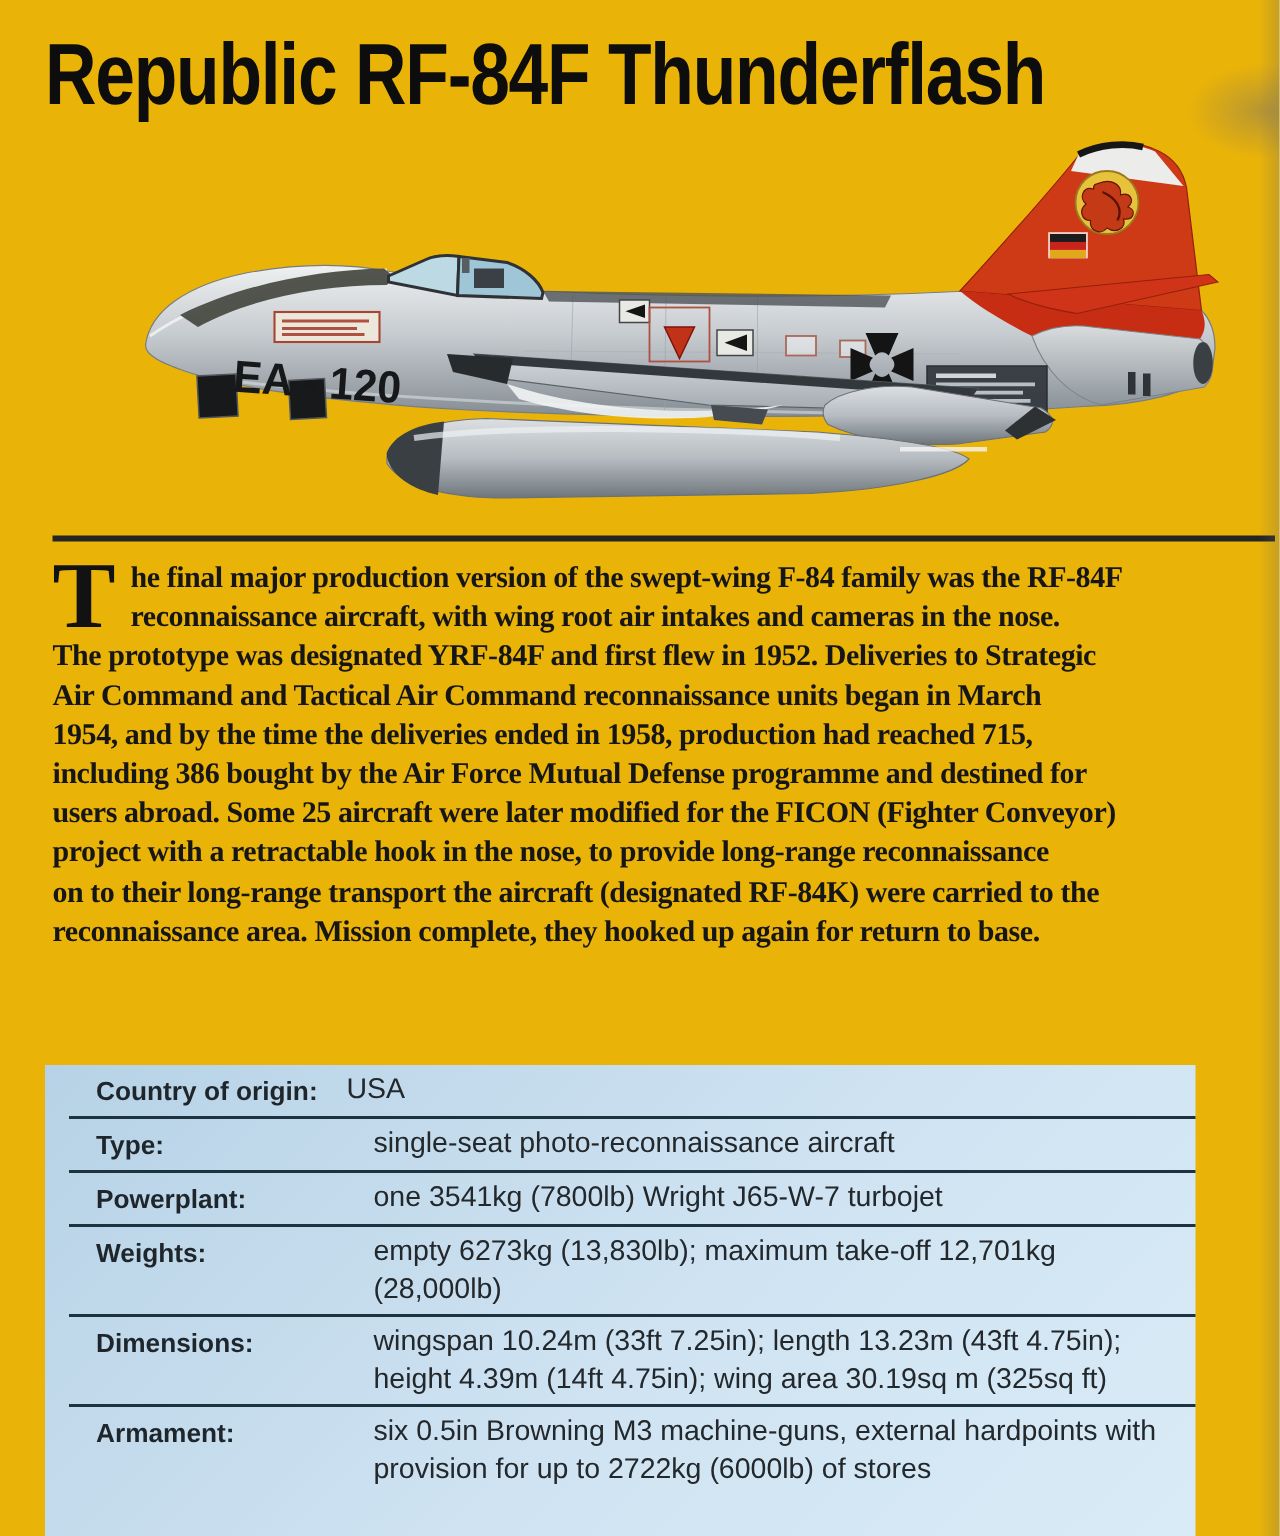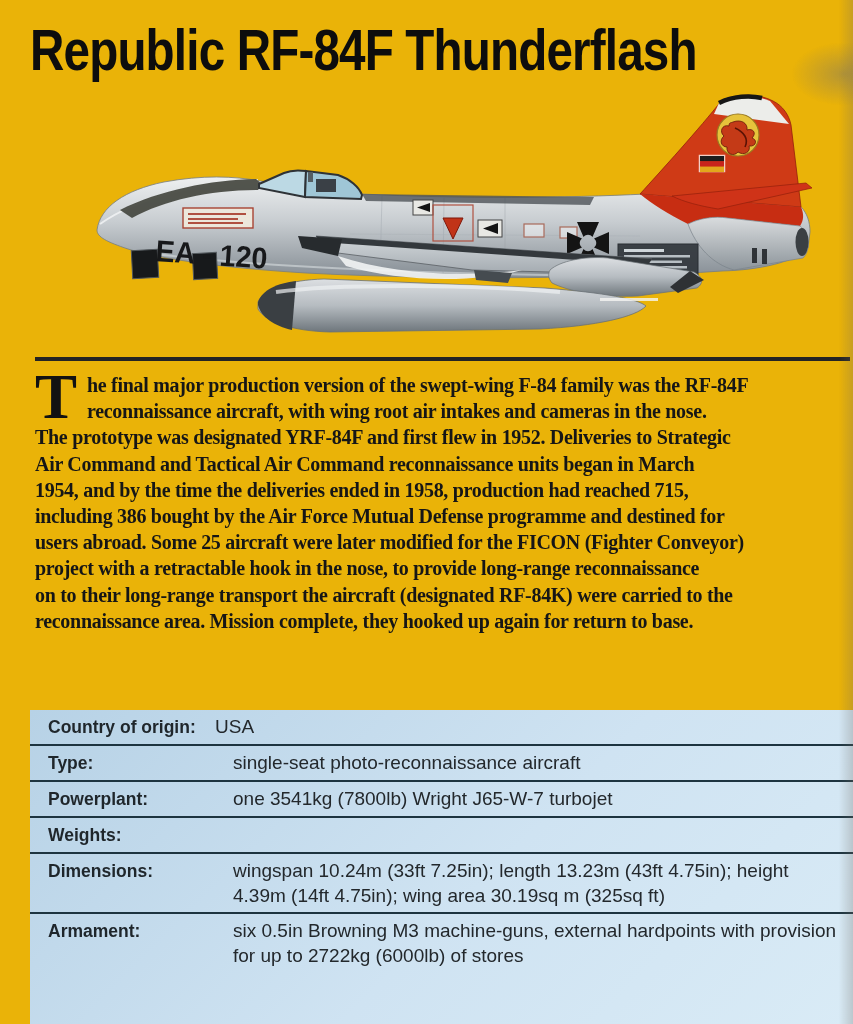--- a/index.html
+++ b/index.html
@@ -31,22 +31,23 @@
     font-family:"Liberation Serif", serif; font-weight:bold;
     font-size:20px; line-height:26.2px; letter-spacing:-0.3px; color:#161616;
   }
   .drop-cap {
     position:absolute; left:0; top:0;
     font-size:63px; line-height:50px; font-weight:bold; color:#121212;
   }
   .pline { white-space:nowrap; }
   .pline.indent { padding-left:52px; }
   .specs {
-    position:absolute; top:710px; left:30px; width:823px; height:314px;
+    position:absolute; top:710px; left:30px; width:751px; height:314px;
     background:linear-gradient(135deg,#b7d2e6 0%,#cfe3f2 55%,#d9ebf6 100%);
+    padding-left:16px;
   }
   .spec-row { display:grid; grid-template-columns:167px 1fr; padding:4px 14px 4px 18px; }
   .spec-row + .spec-row { border-top:2px solid #1d3440;gap:18px; }
   .spec-label { font-weight:bold; font-size:17.5px; line-height:25px; color:#1f262b; padding-top:1px; }
   .spec-value { font-size:19px; line-height:25px; color:#23282c; max-width:604px; }
 </style>
 </head>
 <body>
 
 <div class="page">
@@ -216,20 +217,21 @@
       <div class="spec-row">
         <div class="spec-label">Type:</div>
         <div class="spec-value">single-seat photo-reconnaissance aircraft</div>
       </div>
       <div class="spec-row">
         <div class="spec-label">Powerplant:</div>
         <div class="spec-value">one 3541kg (7800lb) Wright J65-W-7 turbojet</div>
       </div>
       <div class="spec-row">
         <div class="spec-label">Weights:</div>
+        <div class="spec-value">empty 6273kg (13,830lb); maximum take-off 12,701kg (28,000lb)</div>
       </div>
       <div class="spec-row">
         <div class="spec-label">Dimensions:</div>
         <div class="spec-value">wingspan 10.24m (33ft 7.25in); length 13.23m (43ft 4.75in); height 4.39m (14ft 4.75in); wing area 30.19sq m (325sq ft)</div>
       </div>
       <div class="spec-row">
         <div class="spec-label">Armament:</div>
         <div class="spec-value">six 0.5in Browning M3 machine-guns, external hardpoints with provision for up to 2722kg (6000lb) of stores</div>
       </div>
     </div>

